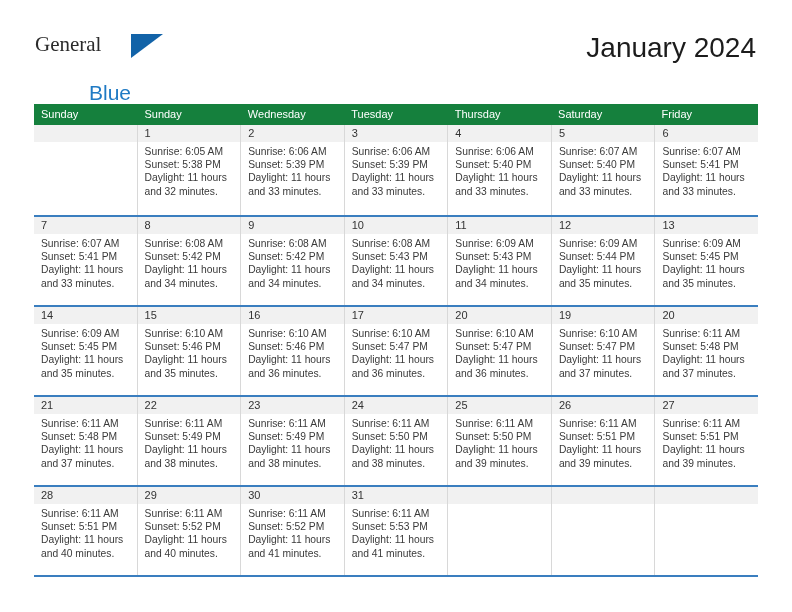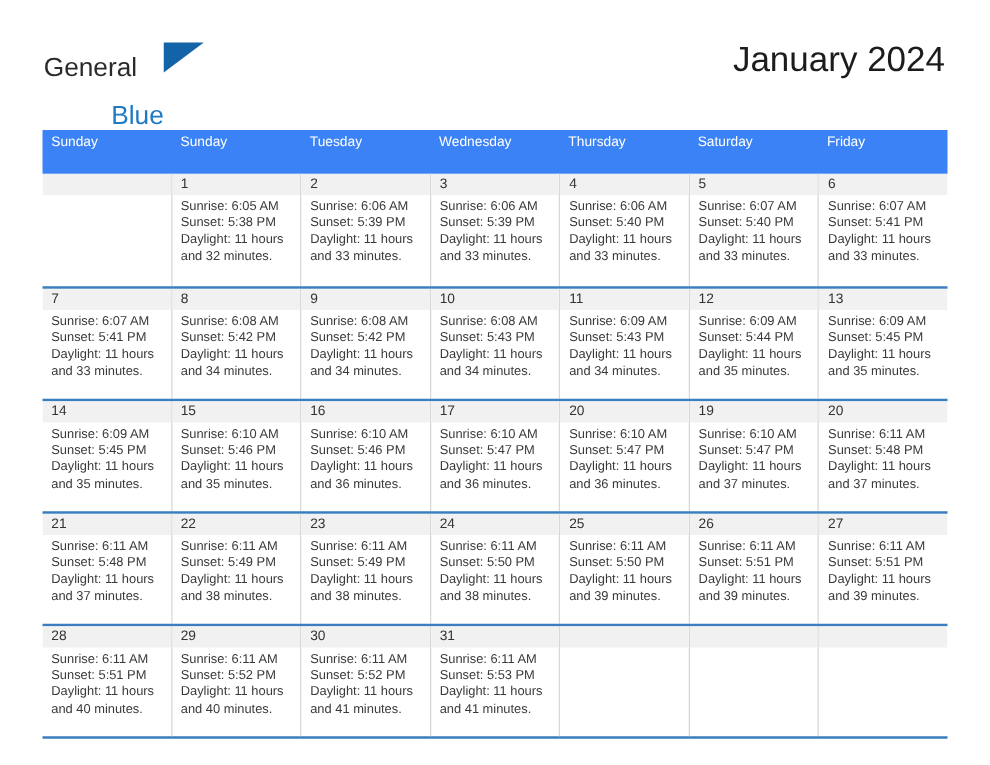--- a/index.html
+++ b/index.html
@@ -35,25 +35,25 @@
   .brand {
     position: absolute;
     left: 35px;
     top: 32px;
     width: 230px;
     height: 50px;
   }
   .brand-general {
     position: absolute;
     left: 0;
-    top: 11px;
+    top: 0;
     font-size: 21px;
     color: #2b2b2b;
     letter-spacing: 0px;
-    font-family: Liberation Sans, sans-serif;
+    font-family: Liberation Serif, serif;
   }
   .brand-blue {
     position: absolute;
     left: 54px;
     top: 22px;
     font-size: 21px;
     color: #1f7ac4;
     font-family: "Liberation Sans", sans-serif;
     margin-top: 27px;
   }
@@ -91,22 +91,22 @@
   
   .calendar {
     position: absolute;
     left: 34px;
     top: 104px;
     width: 724px;
   }
 
   .weekday-row {
     display: flex;
-    background: #3b82f6;
-    height: 35px;
+    background: #15803d;
+    height: 21px;
   }
   .weekday {
     flex: 1 1 0;
     color: #ffffff;
     font-size: 11px;
     line-height: 21px;
     padding-left: 7px;
     box-sizing: border-box;
     white-space: nowrap;
     overflow: hidden;
@@ -175,22 +175,22 @@
       <span class="brand-blue">Blue</span>
     </div>
 
     <div class="title">January 2024</div>
   </div>
 
   <div class="calendar">
     <div class="weekday-row">
       <div class="weekday">Sunday</div>
       <div class="weekday">Sunday</div>
+      <div class="weekday">Wednesday</div>
       <div class="weekday">Tuesday</div>
-      <div class="weekday">Wednesday</div>
       <div class="weekday">Thursday</div>
       <div class="weekday">Saturday</div>
       <div class="weekday">Friday</div>
     </div>
 
     <div id="weeks-container">
         <div class="week" style="border-top: none;">
           <div class="day empty">
             <div class="day-num-band"></div>
           </div>

